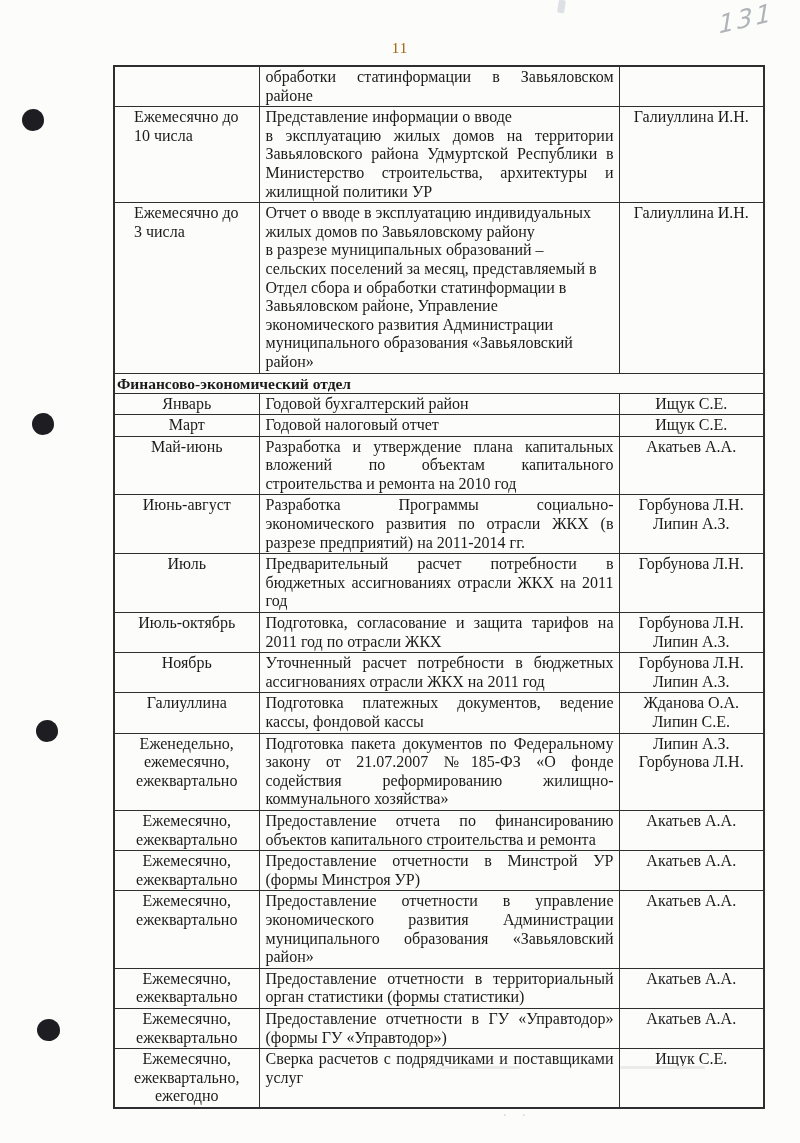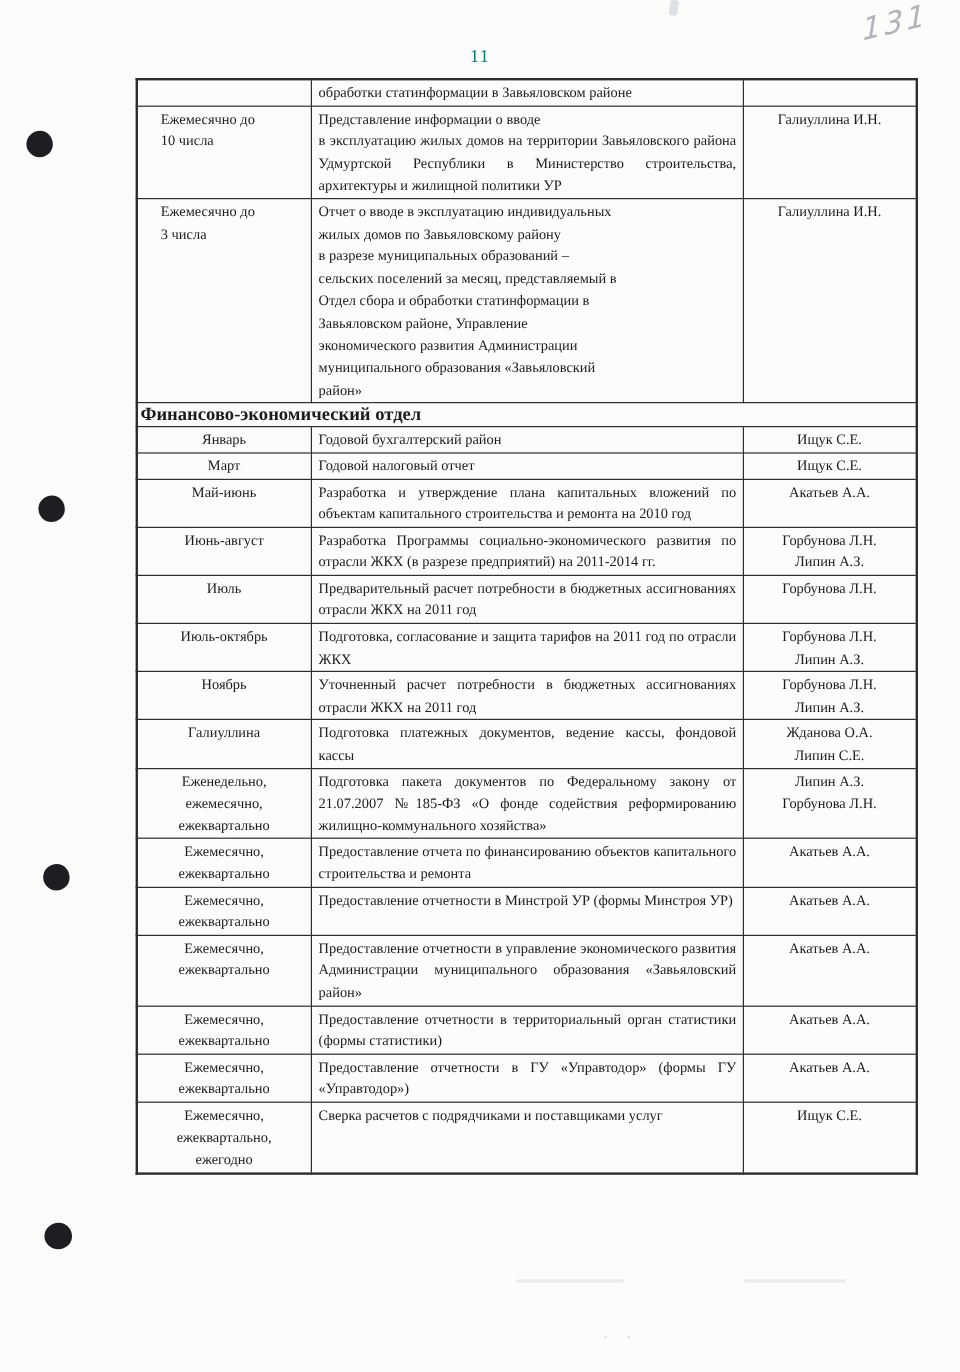--- a/index.html
+++ b/index.html
@@ -3,21 +3,21 @@
 <meta charset="utf-8">
 <style>
   html, body { margin:0; padding:0; background:#ffffff; }
   .page {
     position:relative; width:800px; height:1143px;
     background:#fcfcfa; overflow:hidden;
     font-family:"Liberation Serif", serif; color:#1b1b1d;
   }
   .page-number {
     position:absolute; top:40px; left:0; width:800px;
-    text-align:center; font-size:15px; letter-spacing:1px; color:#0f766e;
+    text-align:center; font-size:15px; letter-spacing:1px; color:#a16207;
   }
   .handwritten {
     position:absolute; top:4px; left:718px;
     font-family:"DejaVu Sans", sans-serif; font-style:italic;
     font-size:25px; letter-spacing:3px; color:#a3a8ad;
     transform:rotate(-13deg) skewX(-12deg); opacity:0.85;
   }
   .smudge-top {
     position:absolute; top:0; left:558px; width:7px; height:13px;
     background:#c3c9d3; opacity:0.55; transform:rotate(9deg); border-radius:2px;
@@ -33,21 +33,21 @@
   table.doc {
     position:absolute; left:113px; top:65px; width:650px;
     border-collapse:collapse; table-layout:fixed;
     border:2px solid #2e2e30;
   }
   col.c-period { width:145px; }
   col.c-task   { width:360px; }
   col.c-person { width:145px; }
   td {
     border:1.6px solid #2e2e30; vertical-align:top;
-    font-size:12px; line-height:18.6px; padding:1px 3px;
+    font-size:16px; line-height:18.6px; padding:1px 3px;
     white-space:pre-line; overflow-wrap:break-word;
   }
   td.period { text-align:center;margin-top:12px; }
   tr.sec0 td.period { text-align:justify; padding-left:19px; padding-right:6px; }
   td.task { text-align:justify; padding-left:6px; padding-right:5px; }
   td.task.left { text-align:left; }
   td.person { text-align:center; padding-left:1px; padding-right:1px; }
   td.section-header {
     text-align:left; font-weight:bold; font-size:15.5px;
     padding:0 2px; line-height:19px; white-space:normal;

